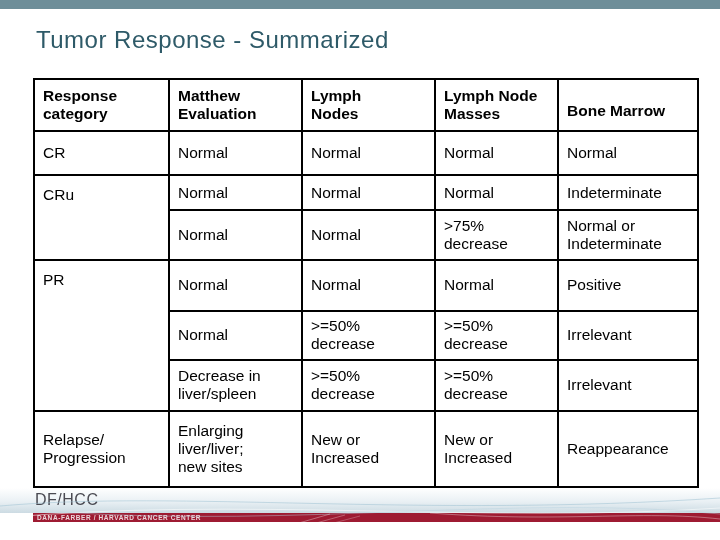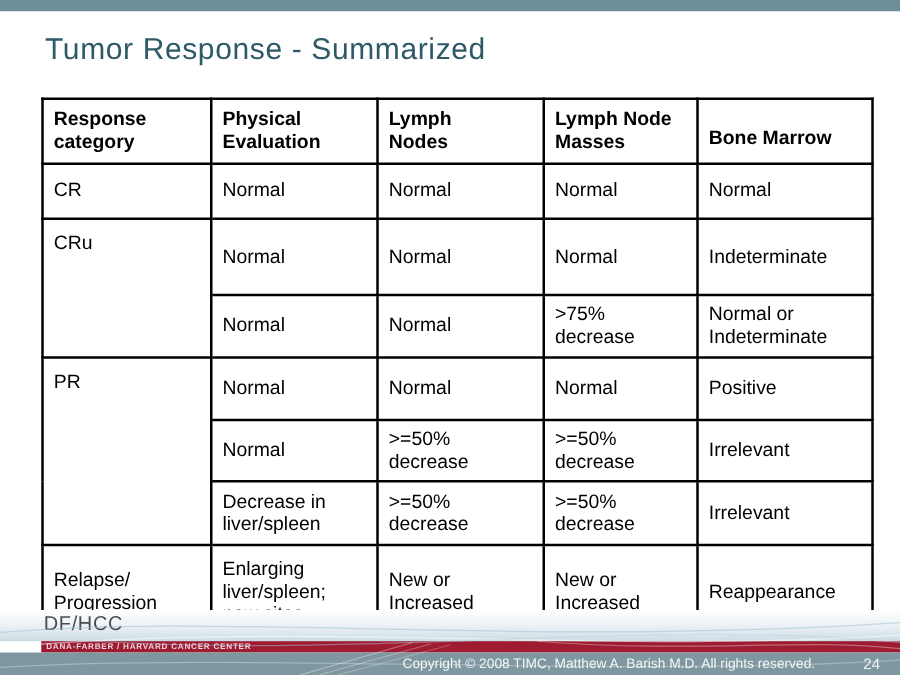--- a/index.html
+++ b/index.html
@@ -45,21 +45,21 @@
   }
   .response-table th.single-line{
     vertical-align:middle;
     padding-top:16px;
   }
   .response-table td.cat-span{
     vertical-align:top;
     padding-top:10px;
   }
   
-  .rh0{height:52px;} .rh1{height:44px;} .rh2{height:61px;} .rh3{height:50px;}
+  .rh0{height:52px;} .rh1{height:44px;} .rh2{height:35px;} .rh3{height:50px;}
   .rh4{height:50px;} .rh5{height:49px;} .rh6{height:51px;} .rh7{height:76px;}
 
   .footer{position:absolute;left:0;top:488px;width:596px;height:52px;}
   .footer-light{
     position:absolute;left:0;top:0;width:720px;height:25px;
     background:linear-gradient(180deg,#ffffff 0%,#e9f0f4 55%,#ccdbe3 100%);
   }
   .footer-maroon{
     position:absolute;left:33px;top:25px;width:687px;height:9px;
     background:var(--maroon,#9E1B32);
@@ -102,21 +102,21 @@
       <col style="width:135px">
         <col style="width:133px">
         <col style="width:133px">
       <col style="width:123px">
         <col style="width:140px">
     </colgroup>
     <tbody>
         <tr class="rh0">
       <th>Response
 category</th>
-      <th>Physical
+      <th>Matthew
 Evaluation</th>
       <th>Lymph
 Nodes</th>
       <th>Lymph Node
 Masses</th>
       <th class="single-line">Bone Marrow</th>
     </tr>
     <tr class="rh1">
       <td>CR</td>
       <td>Normal</td>
@@ -160,41 +160,37 @@
       <td>&gt;=50%
 decrease</td>
       <td>&gt;=50%
 decrease</td>
       <td>Irrelevant</td>
     </tr>
     <tr class="rh7">
       <td>Relapse/
 Progression</td>
       <td>Enlarging
-liver/spleen;
+liver/liver;
 new sites</td>
       <td>New or
 Increased</td>
       <td>New or
 Increased</td>
       <td>Reappearance</td>
     </tr>
   </tbody>
     </table>
 
   <div class="footer">
     <div class="footer-light">
       <div class="logo-text">DF/HCC</div>
     </div>
     <div class="footer-maroon">
       <span class="maroon-label">DANA-FARBER / HARVARD CANCER CENTER</span>
-    </div>
-    <div class="footer-teal">
-      <span class="copyright-text">Copyright © 2008 TIMC, Matthew A. Barish M.D.  All rights reserved.</span>
-      <span class="page-number">24</span>
     </div>
     <svg class="swirls" viewBox="0 0 720 52" xmlns="http://www.w3.org/2000/svg">
       <path d="M0,18 C180,2 420,30 720,10" fill="none" stroke="rgba(160,195,212,0.55)" stroke-width="1"></path>
       <path d="M0,30 C240,8 480,36 720,20" fill="none" stroke="rgba(255,255,255,0.55)" stroke-width="1"></path>
       <path d="M60,24 C300,40 520,6 720,26" fill="none" stroke="rgba(185,210,224,0.45)" stroke-width="1"></path>
       <path d="M0,46 C200,34 500,54 720,40" fill="none" stroke="rgba(255,255,255,0.30)" stroke-width="1"></path>
       <path d="M240,52 L330,26" fill="none" stroke="rgba(255,255,255,0.35)" stroke-width="1"></path>
       <path d="M255,52 L345,27" fill="none" stroke="rgba(255,255,255,0.30)" stroke-width="1"></path>
       <path d="M270,52 L360,28" fill="none" stroke="rgba(255,255,255,0.25)" stroke-width="1"></path>
       <path d="M430,25 C560,35 640,22 720,31" fill="none" stroke="rgba(255,255,255,0.35)" stroke-width="1"></path>

